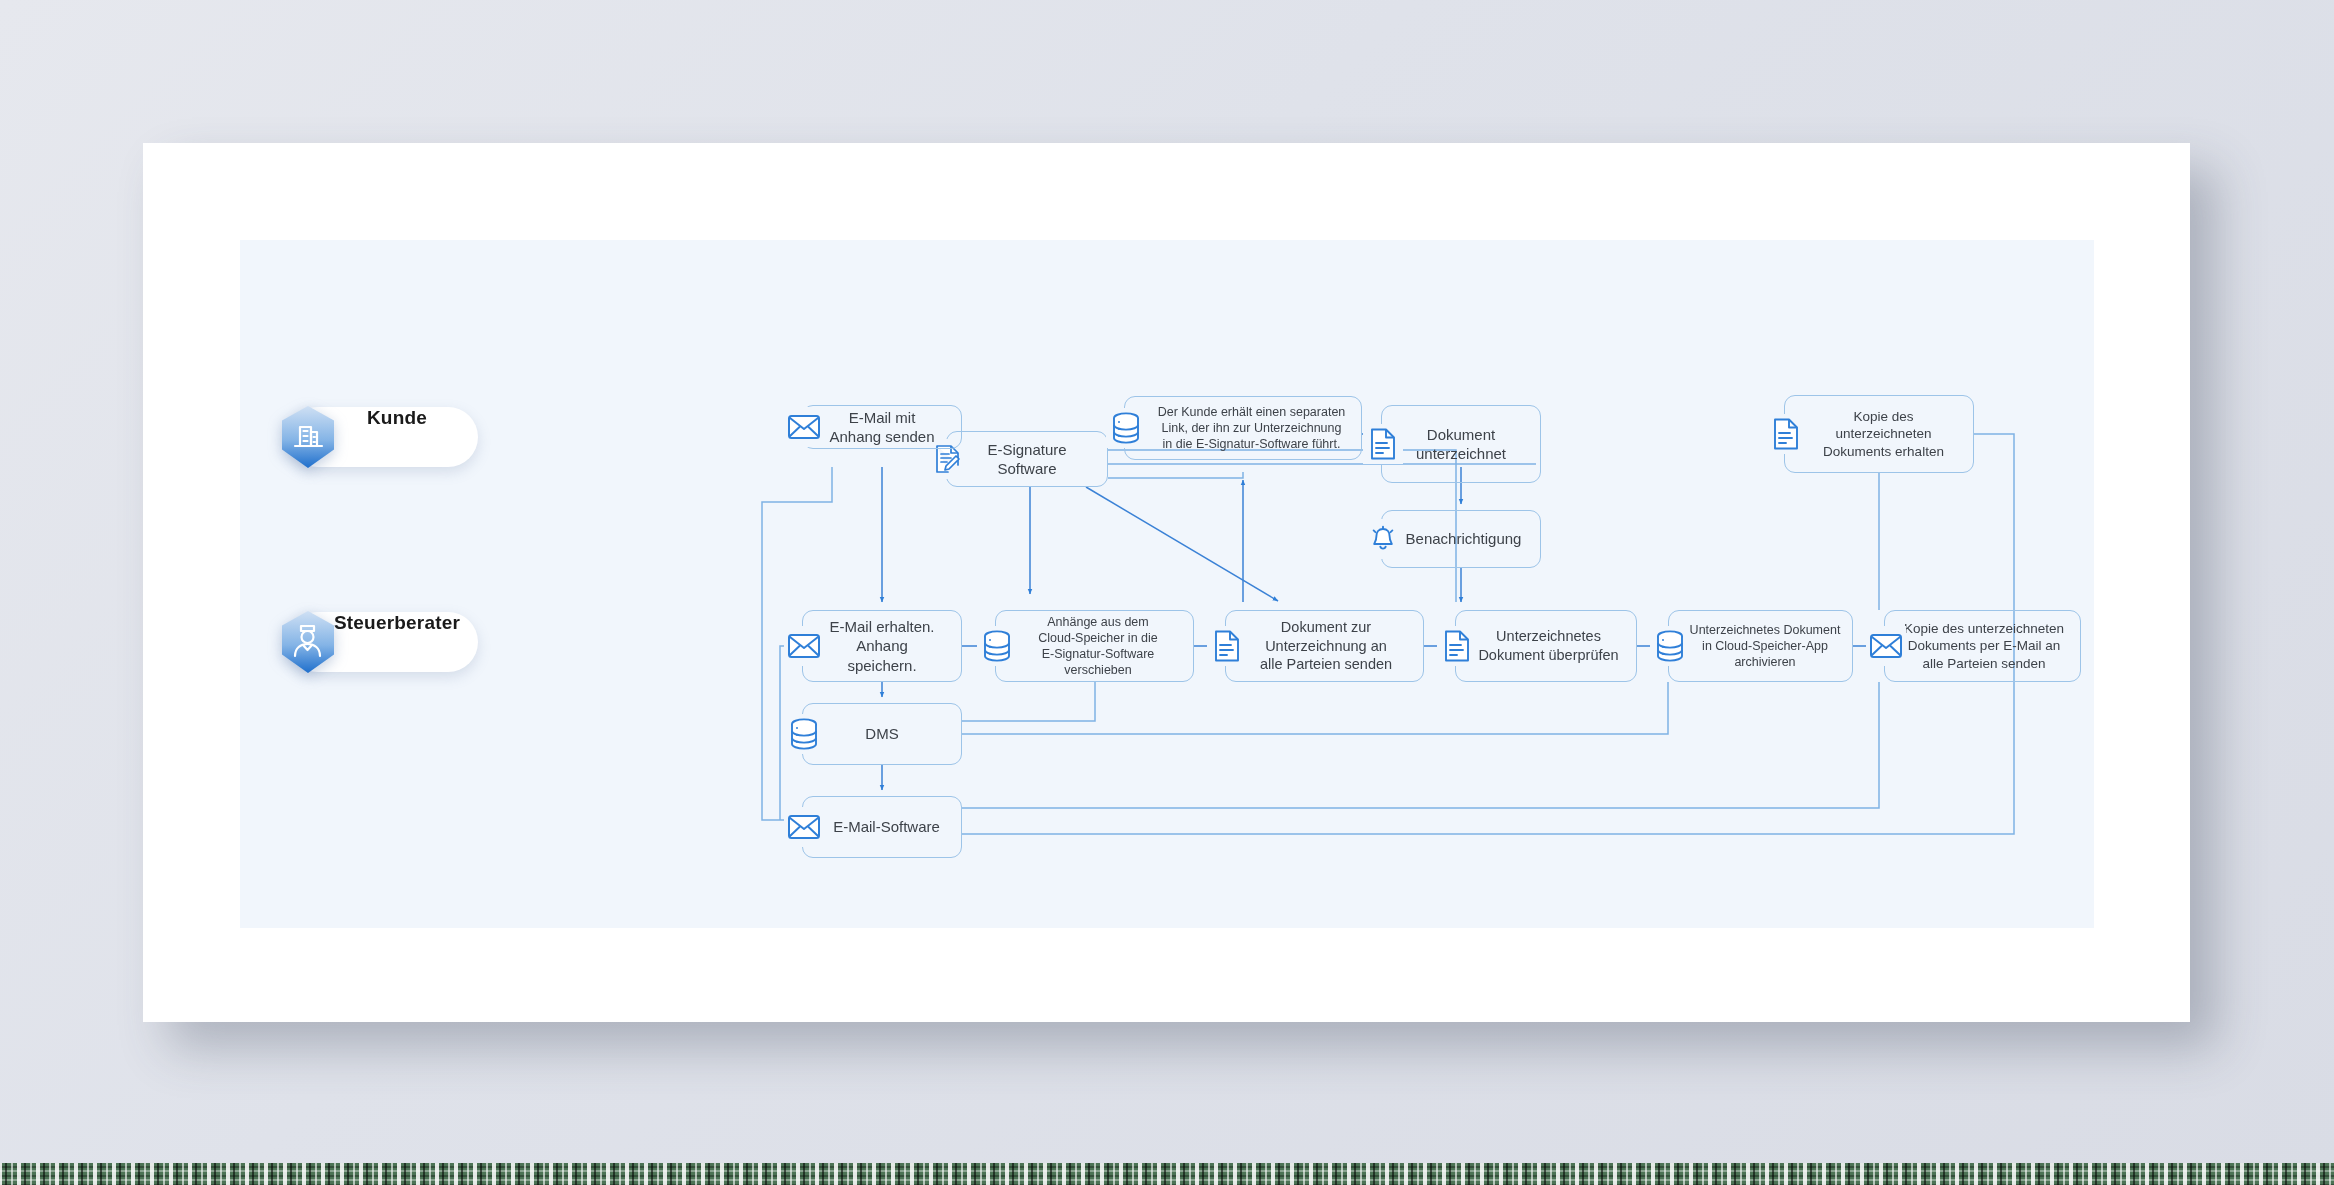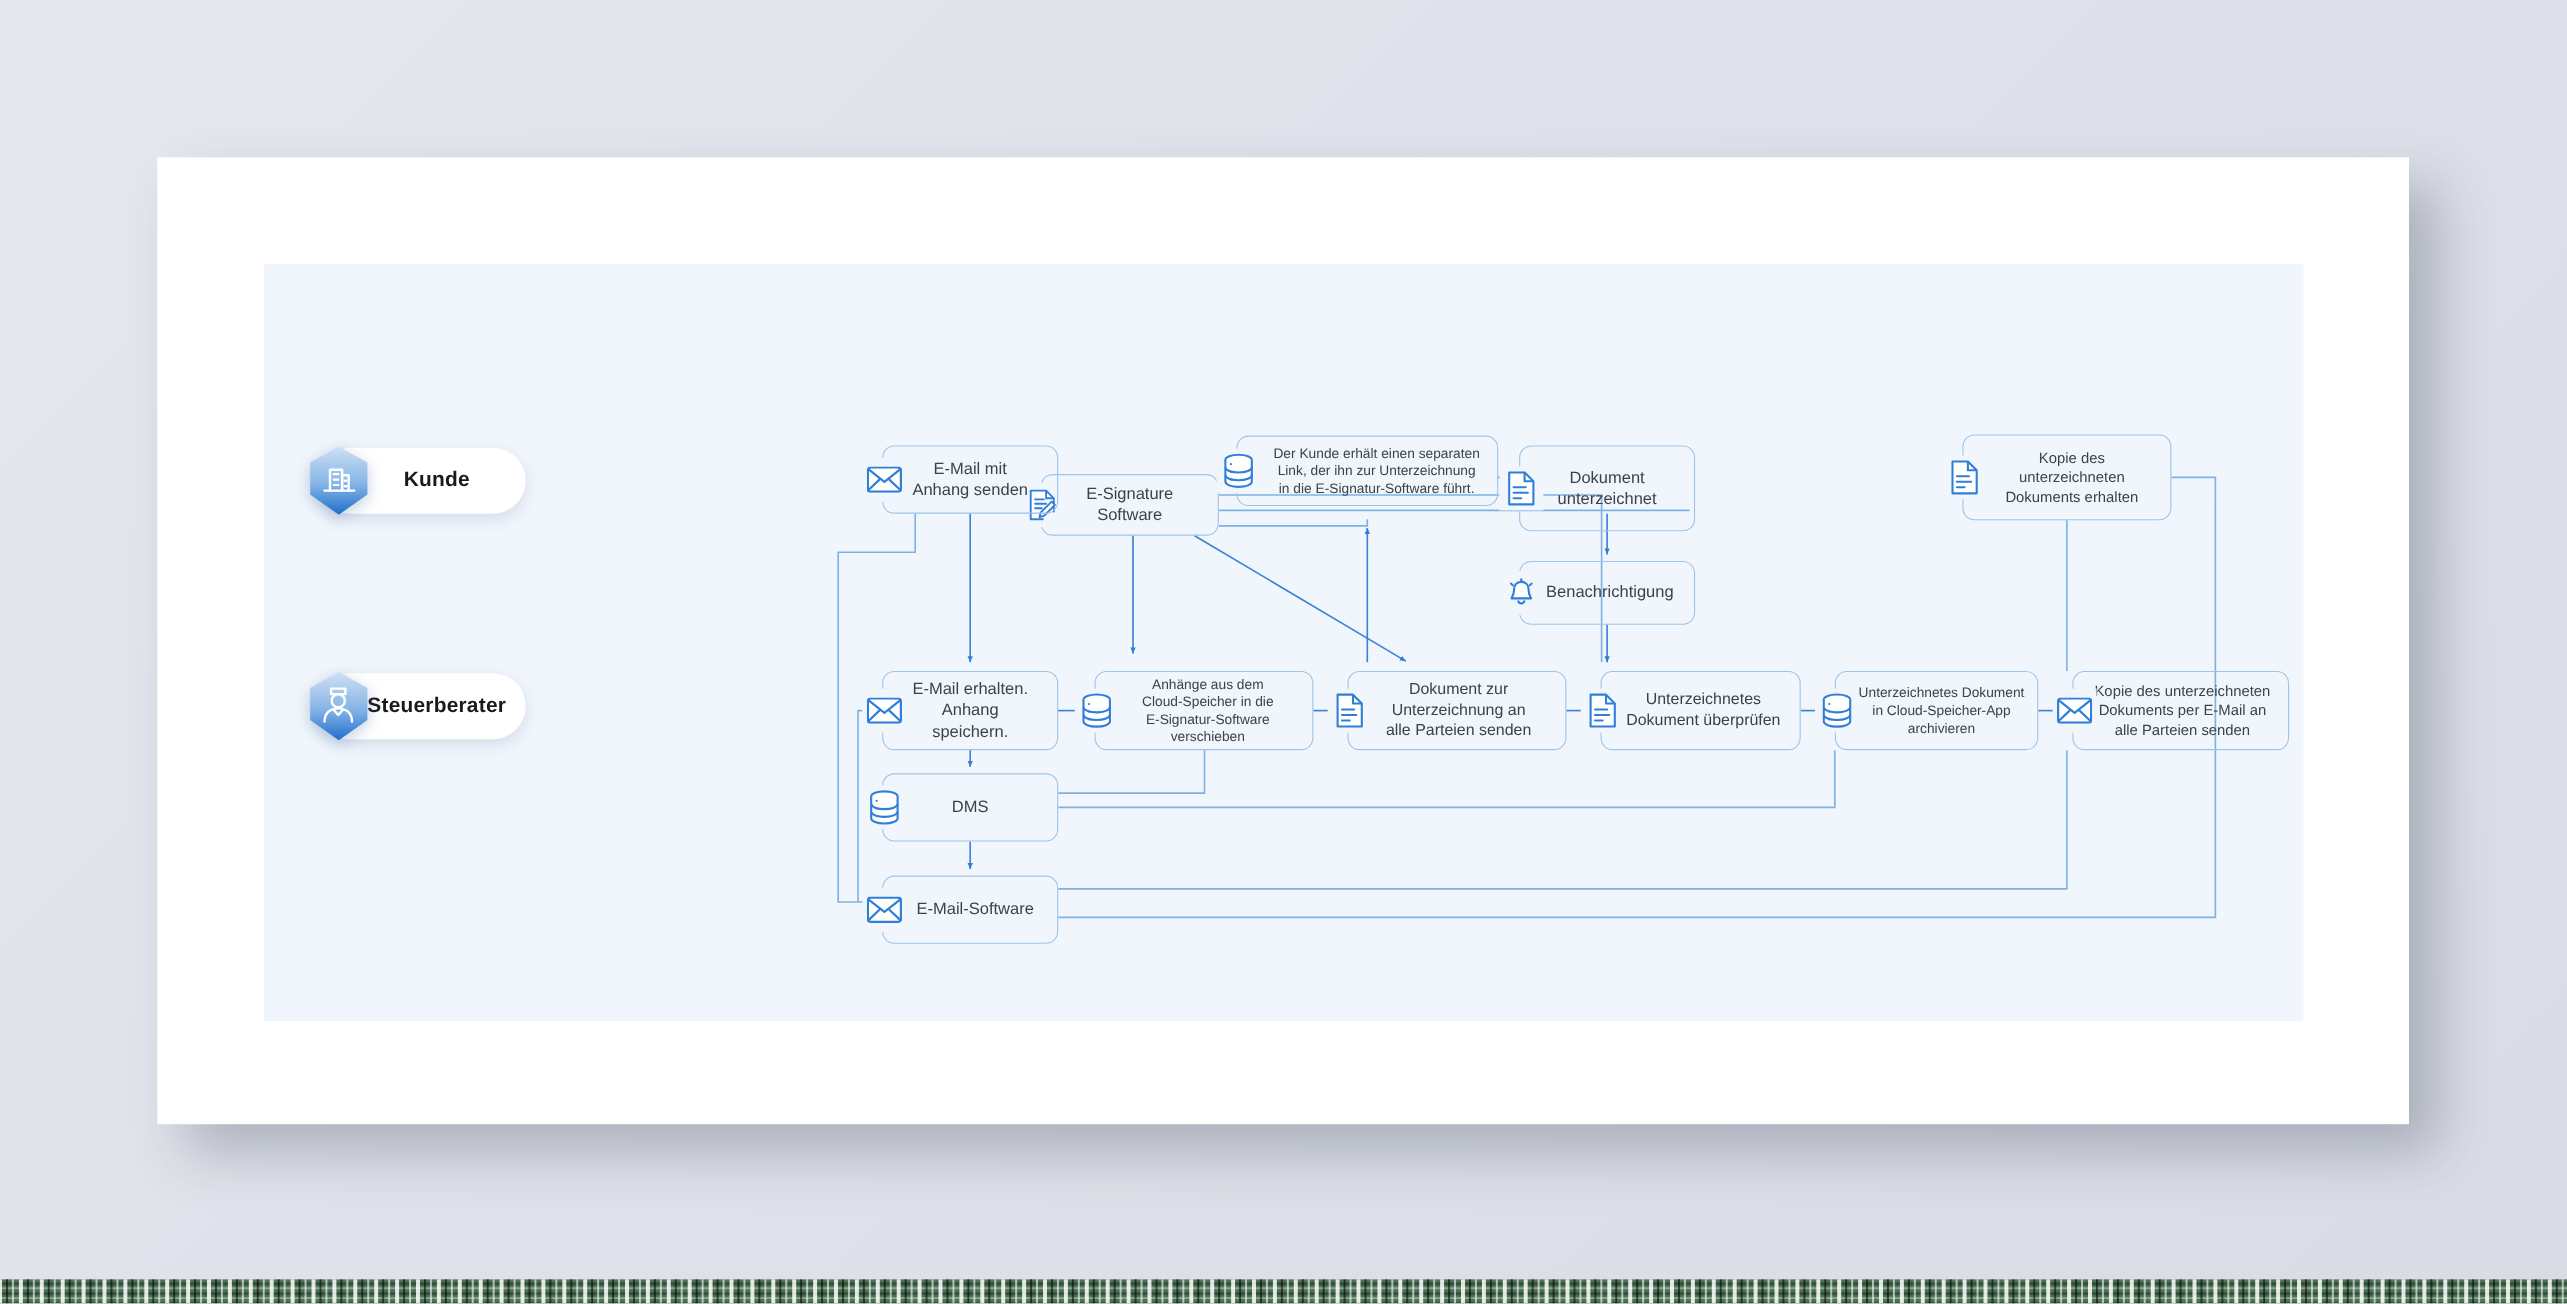--- a/index.html
+++ b/index.html
@@ -28,21 +28,21 @@
   #canvas{
     position:absolute;left:97px;top:97px;width:1854px;height:688px;
     background:#f1f6fc;
   }
   #flow-svg{position:absolute;left:0;top:0;width:1854px;height:688px;display:block;}
 
   
   .role-pill{
     position:absolute;height:60px;border-radius:30px;background:#ffffff;
     box-shadow:0 5px 14px rgba(100,120,160,.20);
-    display:flex;align-items:center;
+    display:flex;align-items:flex-start;
   }
   .role-hex{
     position:absolute;left:-18px;top:-8px;width:76px;height:76px;
     display:flex;align-items:center;justify-content:center;
     filter:drop-shadow(0 4px 7px rgba(90,120,170,.35));
   }
   .role-label{
     font-size:19px;font-weight:bold;color:#1a1a1a;letter-spacing:.2px;
     width:100%;text-align:center;padding-left:42px;padding-right:14px;
     box-sizing:border-box;
@@ -137,21 +137,21 @@
           <path d="M3 2 h14 l7 7 v12 M3 2 v26 h11" fill="#ffffff" stroke="#2f7fd8" stroke-width="1.7" stroke-linejoin="round" stroke-linecap="round"></path>
           <path d="M17 2 v7 h7" fill="none" stroke="#2f7fd8" stroke-width="1.7" stroke-linejoin="round"></path>
           <path d="M7 10 h8 M7 14 h10 M7 18 h6" stroke="#2f7fd8" stroke-width="1.7" stroke-linecap="round"></path>
           <path d="M25 15 l-10 10 -4 1 1 -4 10 -10 z" fill="#ffffff" stroke="#2f7fd8" stroke-width="1.7" stroke-linejoin="round"></path>
         </svg>
       </span>
       <span class="node-text" style="font-size:15px;white-space:pre-line;">E-Signature
 Software</span>
     </div>
 
-    <div class="node" style="left:562px;top:165px;width:160px;height:62px;">
+    <div class="node" style="left:562px;top:165px;width:160px;height:44px;">
       <span class="node-icon">
         <svg width="32" height="24" viewBox="0 0 32 24">
           <rect x="1" y="1" width="30" height="22" rx="2.5" fill="#ffffff" stroke="#2f7fd8" stroke-width="2"></rect>
           <path d="M2 3 L16 14 L30 3" fill="none" stroke="#2f7fd8" stroke-width="2" stroke-linecap="round" stroke-linejoin="round"></path>
           <path d="M2 21 L11.5 12 M30 21 L20.5 12" fill="none" stroke="#2f7fd8" stroke-width="2" stroke-linecap="round"></path>
         </svg>
       </span>
       <span class="node-text" style="font-size:15px;white-space:pre-line;">E-Mail mit
 Anhang senden</span>
     </div>

